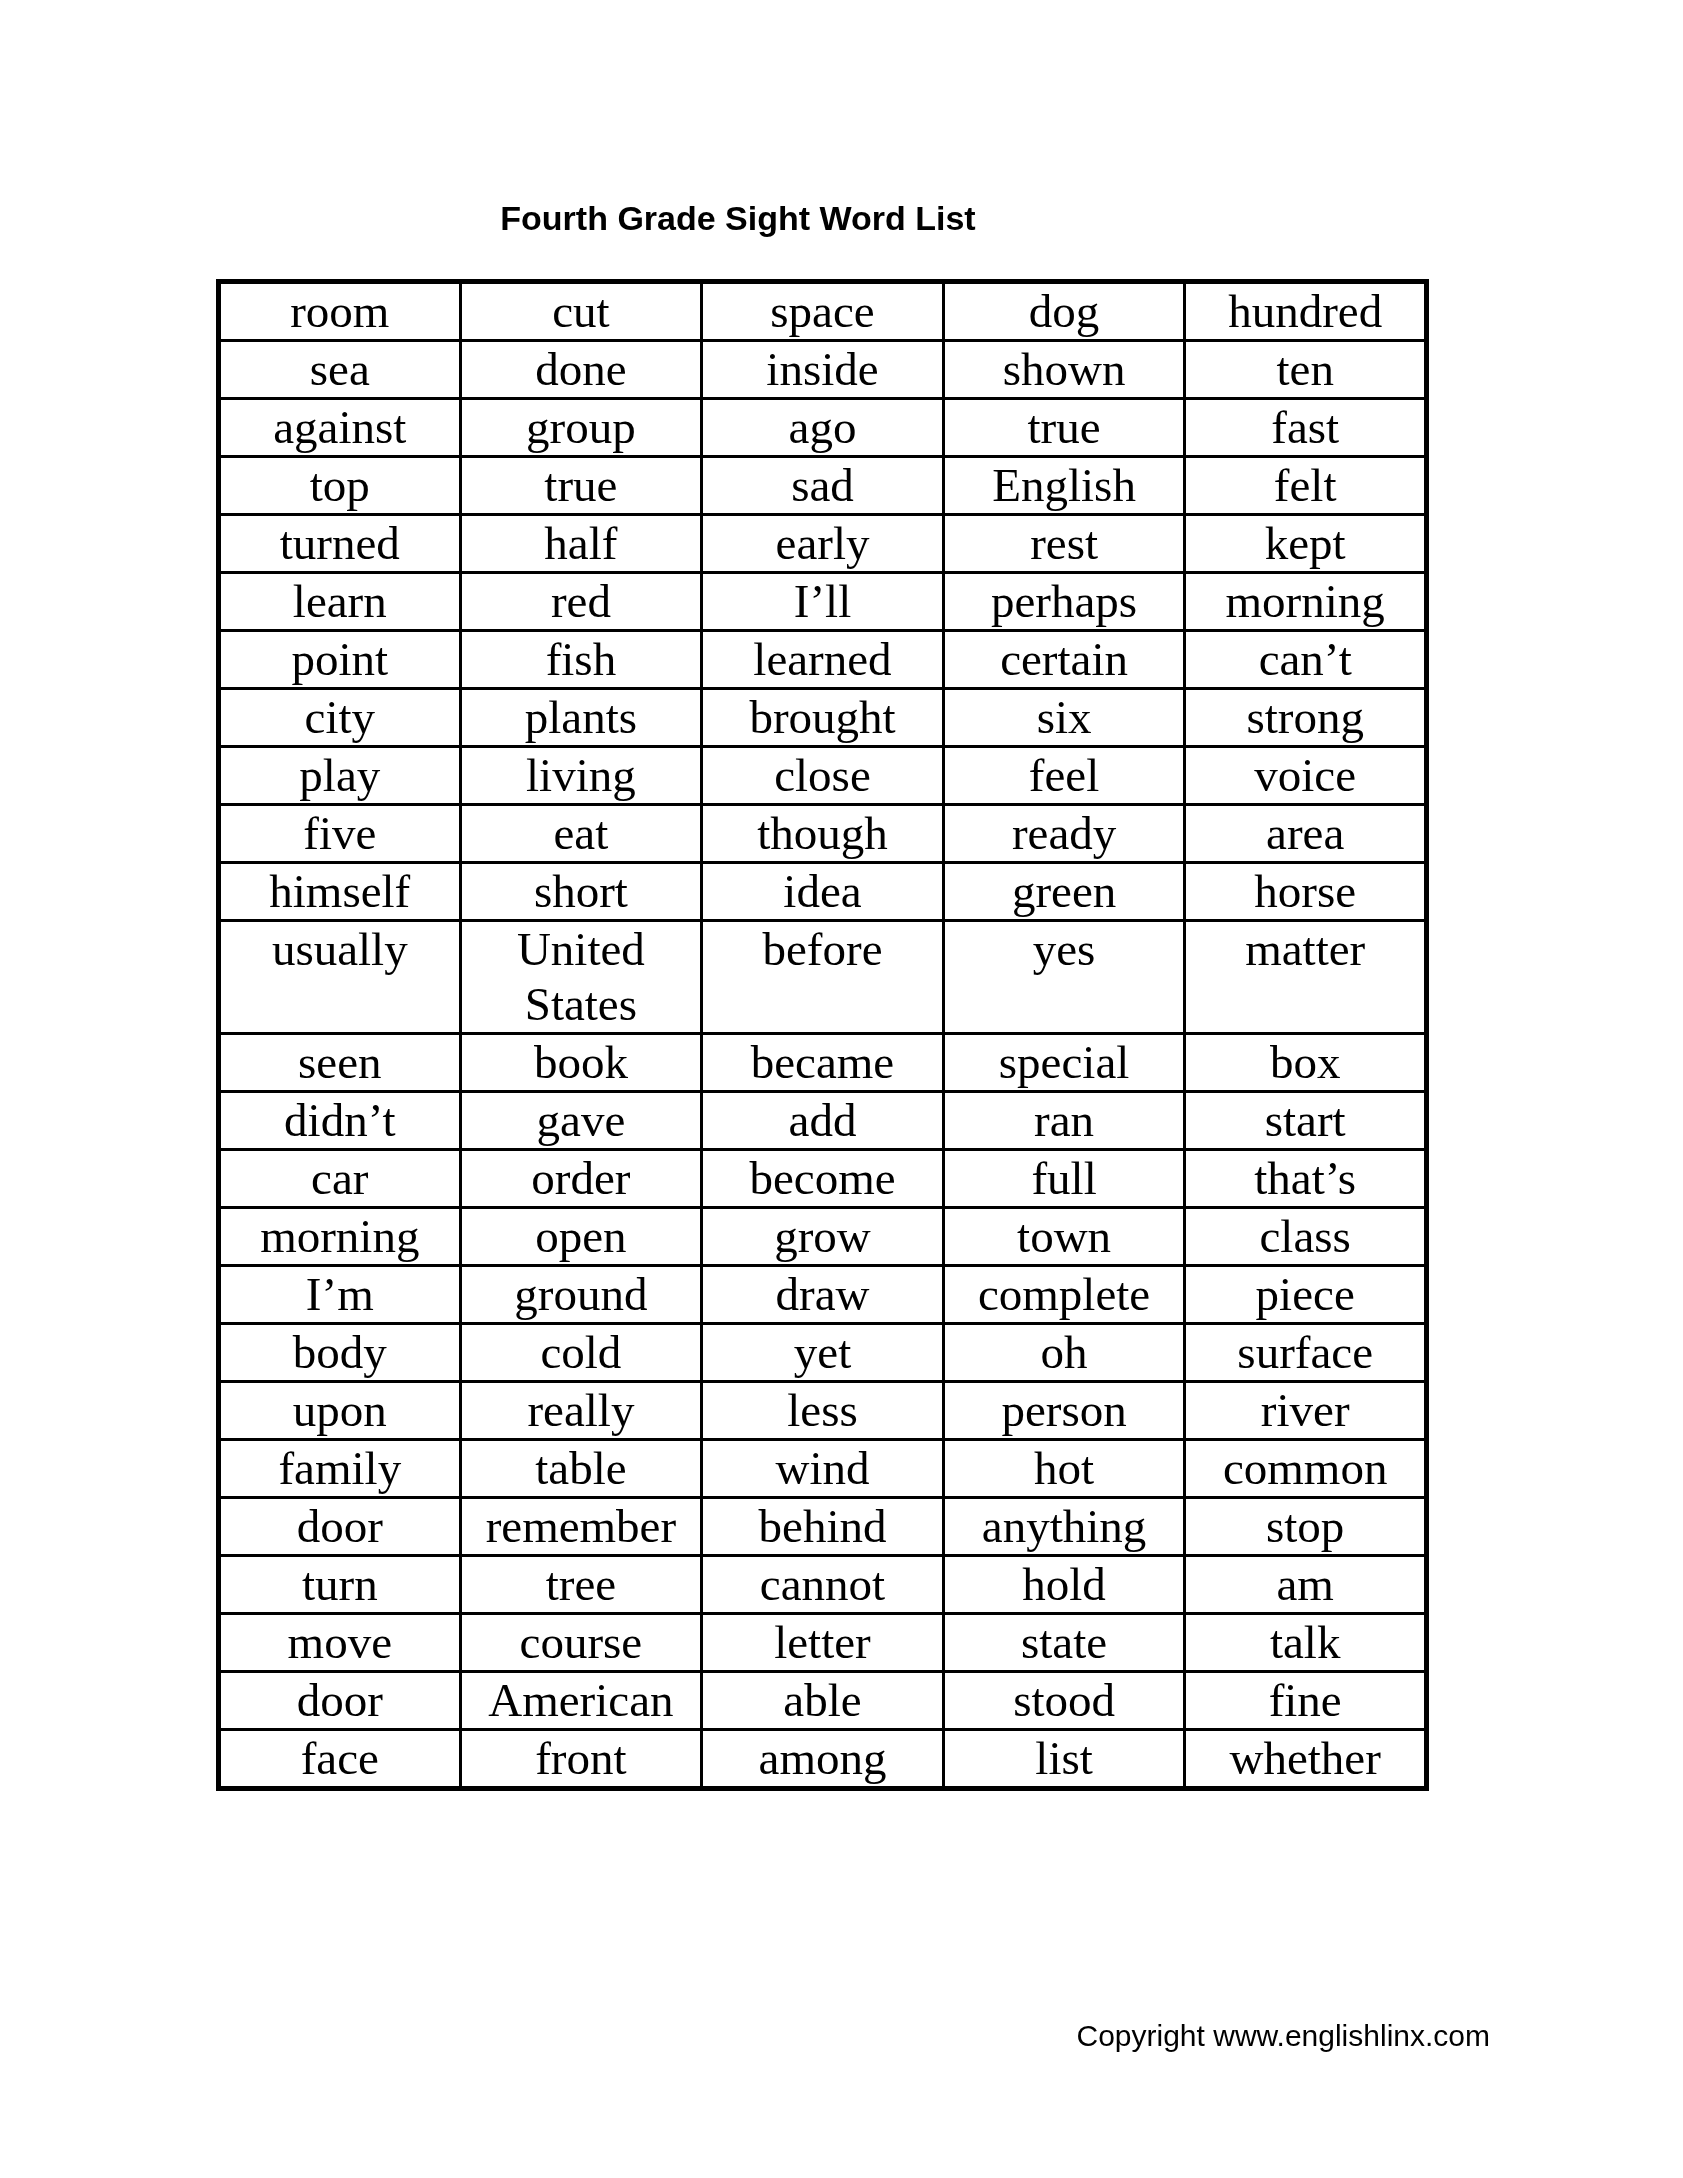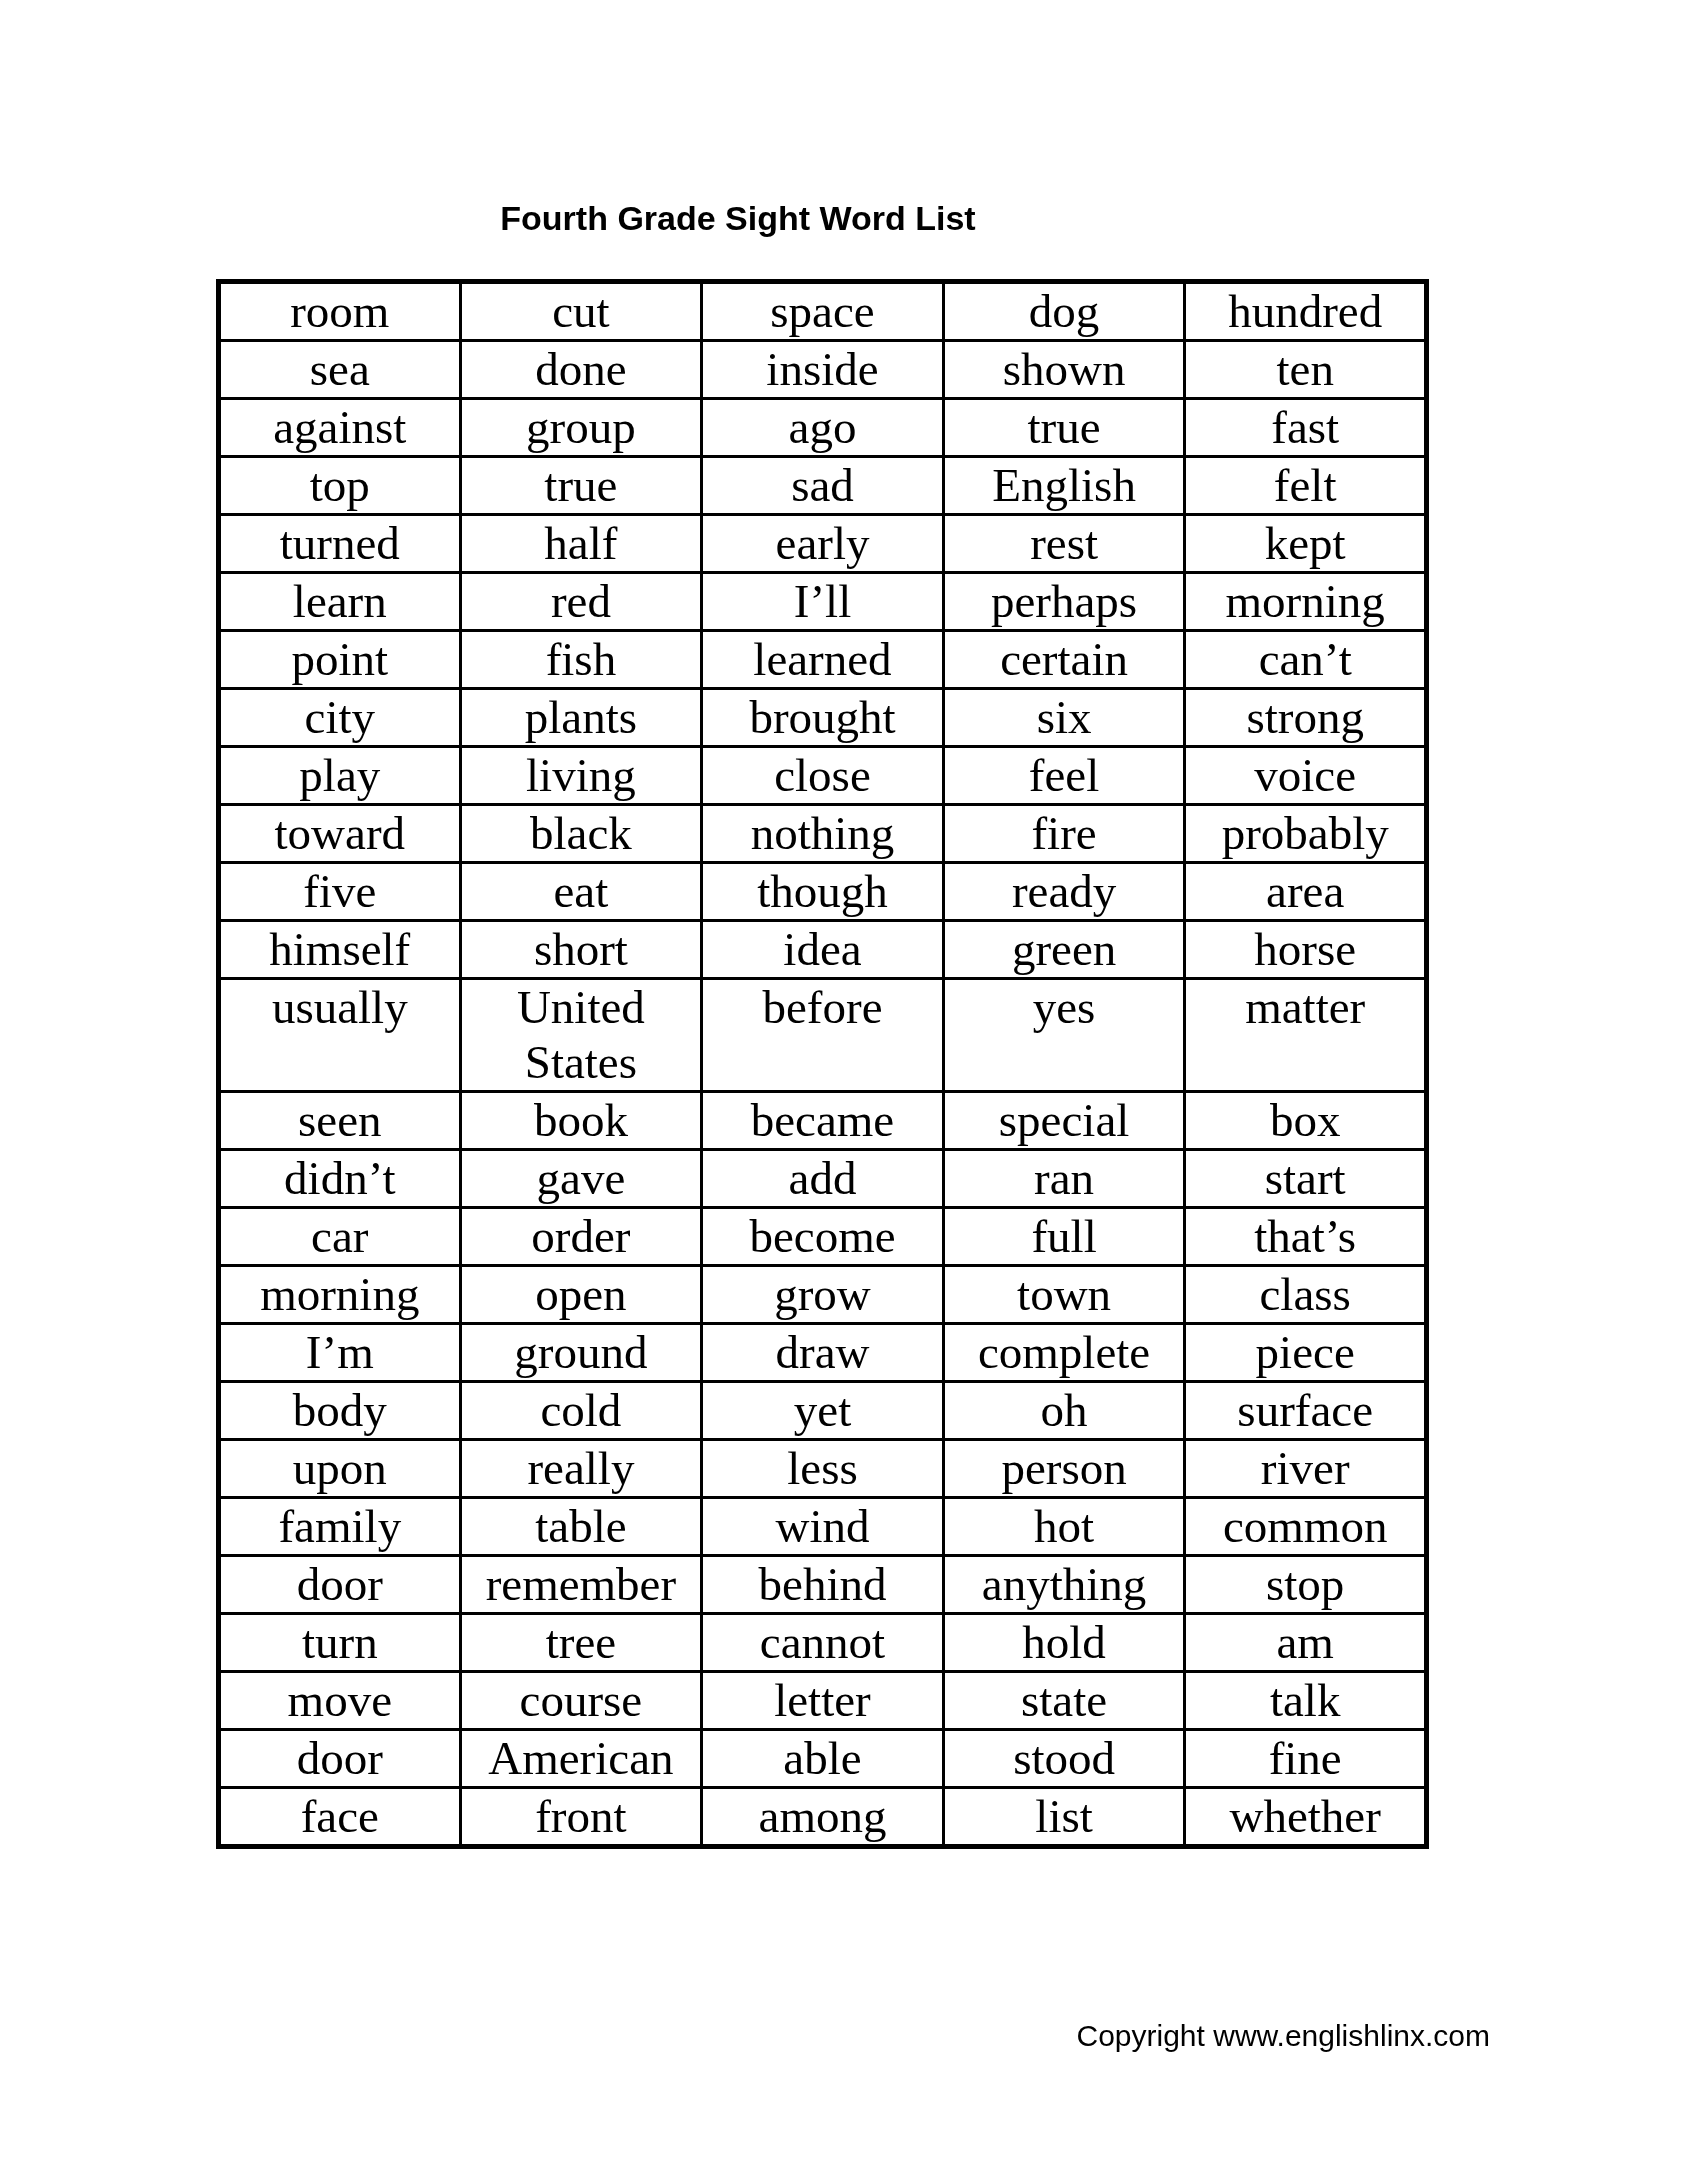--- a/index.html
+++ b/index.html
@@ -127,27 +127,20 @@
           <td>strong</td>
         </tr>
         <tr>
           <td>play</td>
           <td>living</td>
           <td>close</td>
           <td>feel</td>
           <td>voice</td>
         </tr>
         <tr>
-          <td>toward</td>
-          <td>black</td>
-          <td>nothing</td>
-          <td>fire</td>
-          <td>probably</td>
-        </tr>
-        <tr>
           <td>five</td>
           <td>eat</td>
           <td>though</td>
           <td>ready</td>
           <td>area</td>
         </tr>
         <tr>
           <td>himself</td>
           <td>short</td>
           <td>idea</td>

